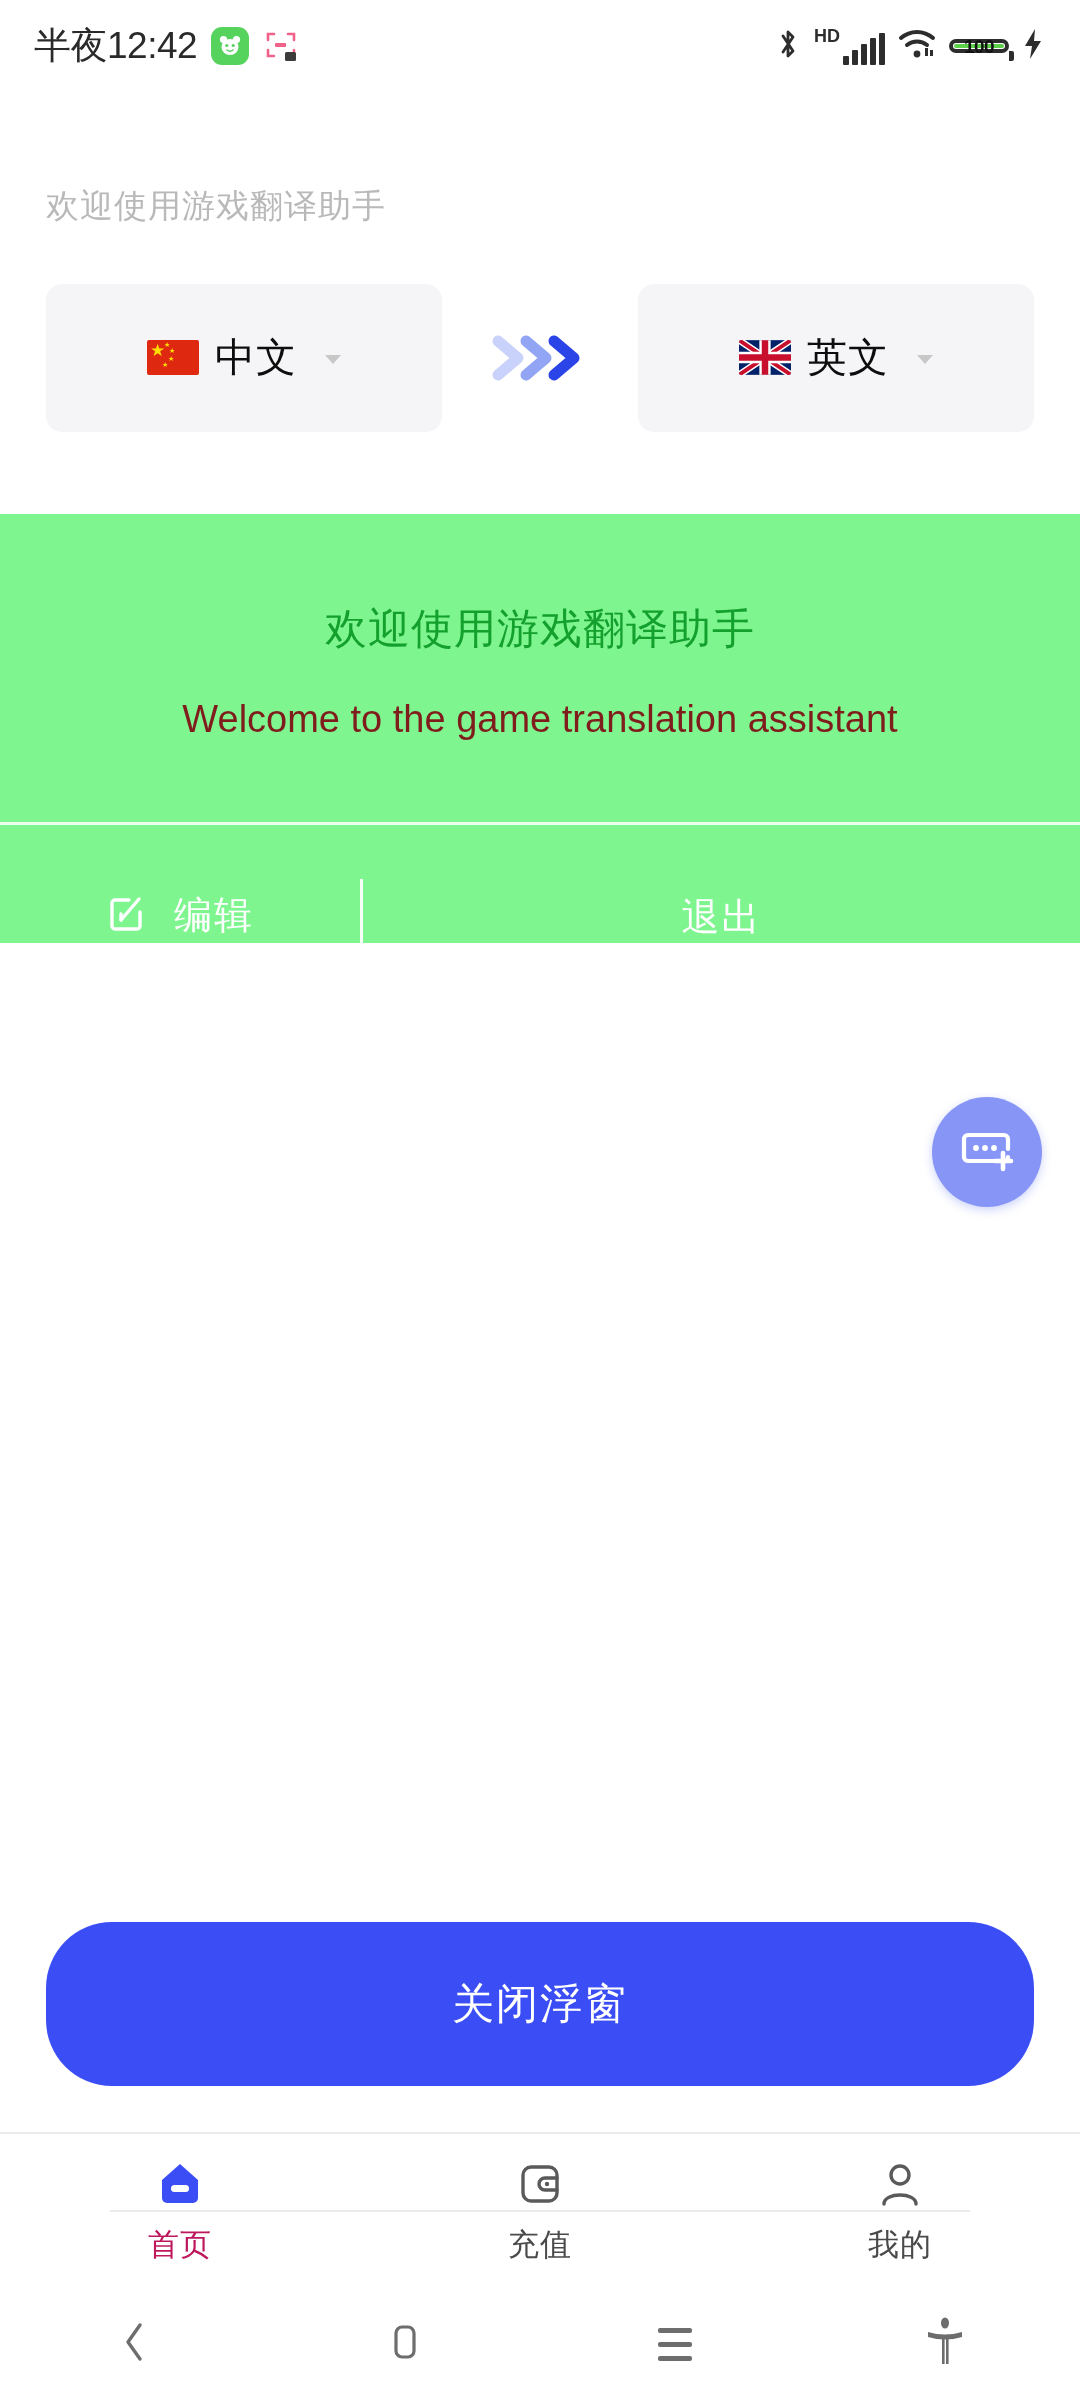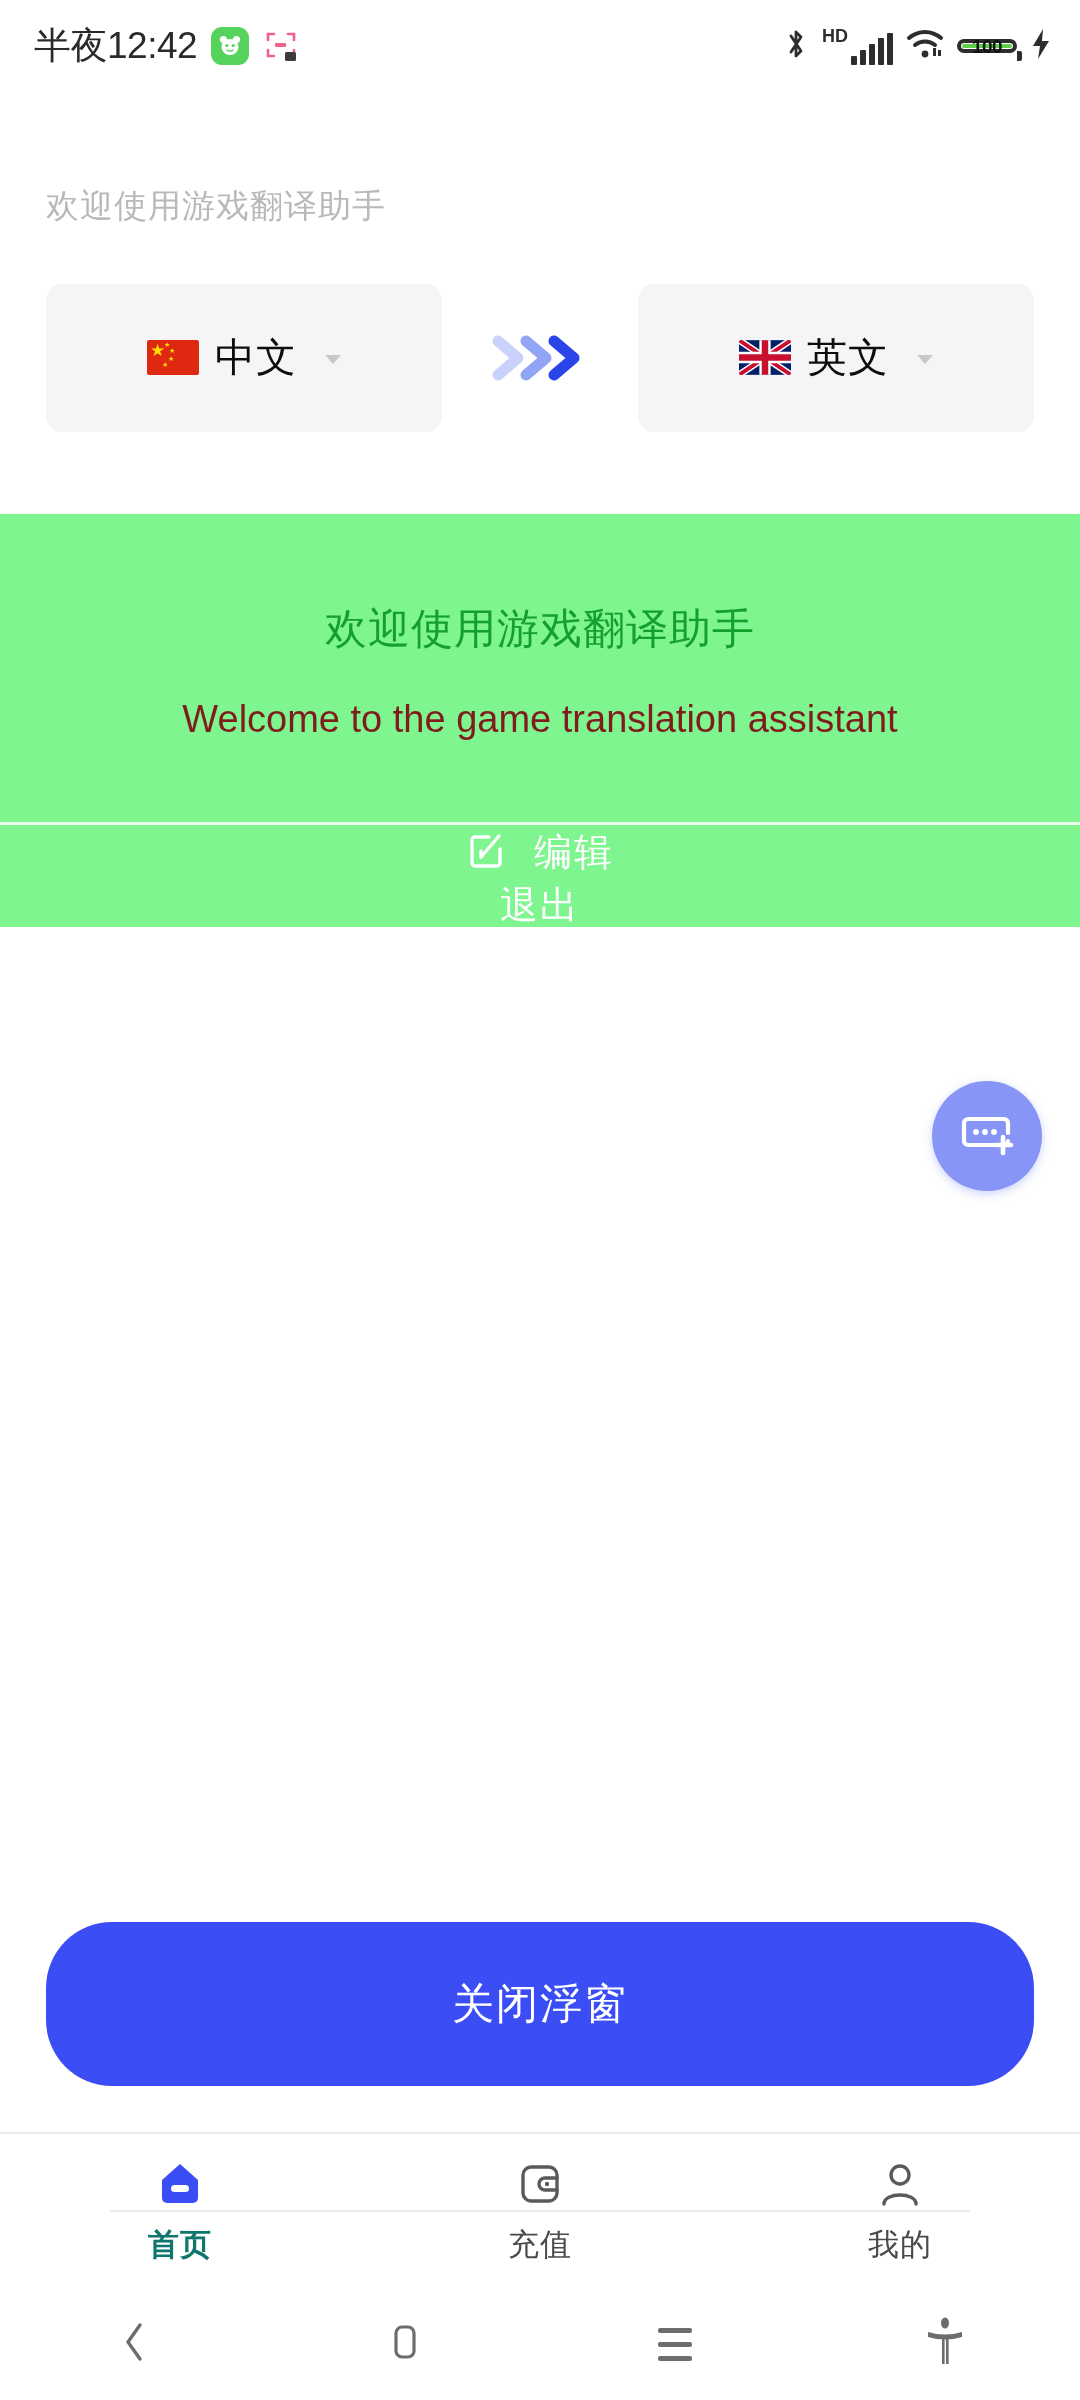--- a/index.html
+++ b/index.html
@@ -22,21 +22,21 @@
     background: #fff;
   }
 
   
   .status-bar {
     height: 92px;
     flex: 0 0 92px;
     display: flex;
     align-items: center;
     justify-content: space-between;
-    padding: 0 28px 0 34px;
+    padding: 0 36px 0 34px;
     box-sizing: border-box;
   }
   .status-left {
     display: flex;
     align-items: center;
     gap: 14px;
   }
   .status-clock {
     font-size: 37px;
     font-weight: 500;
@@ -203,25 +203,24 @@
     line-height: 1.32;
     padding: 0 14px;
   }
   .panel-divider {
     height: 3px;
     background: #ffffff;
     width: 100%;
     opacity: .85;
   }
   .panel-actions {
-    height: 102px;
-    display: flex;
-    align-items: center;
-    position: relative;
-    flex-direction: column;
+    height: 118px;
+    display: flex;
+    align-items: flex-end;
+    position: relative;
   }
   .act {
     display: flex;
     align-items: center;
     justify-content: center;
     gap: 22px;
     color: #ffffff;
     font-size: 38px;
     letter-spacing: 2px;
   }
@@ -283,21 +282,21 @@
     flex-direction: column;
     align-items: center;
     gap: 12px;
   }
   .tab-icon { height: 56px; display: flex; align-items: center; justify-content: center; }
   .tab-label {
     font-size: 31px;
     color: #4a4a4a;
     letter-spacing: 1px;
   }
-  .tab.active .tab-label { color: #0f766e; font-weight: bold; }
+  .tab.active .tab-label { color: #be185d; }
   .tab-underline {
     position: absolute;
     left: 110px;
     width: 860px;
     height: 2px;
     background: #ebebeb;
   }
   .tabbar-holder { position: relative; }
 
   

